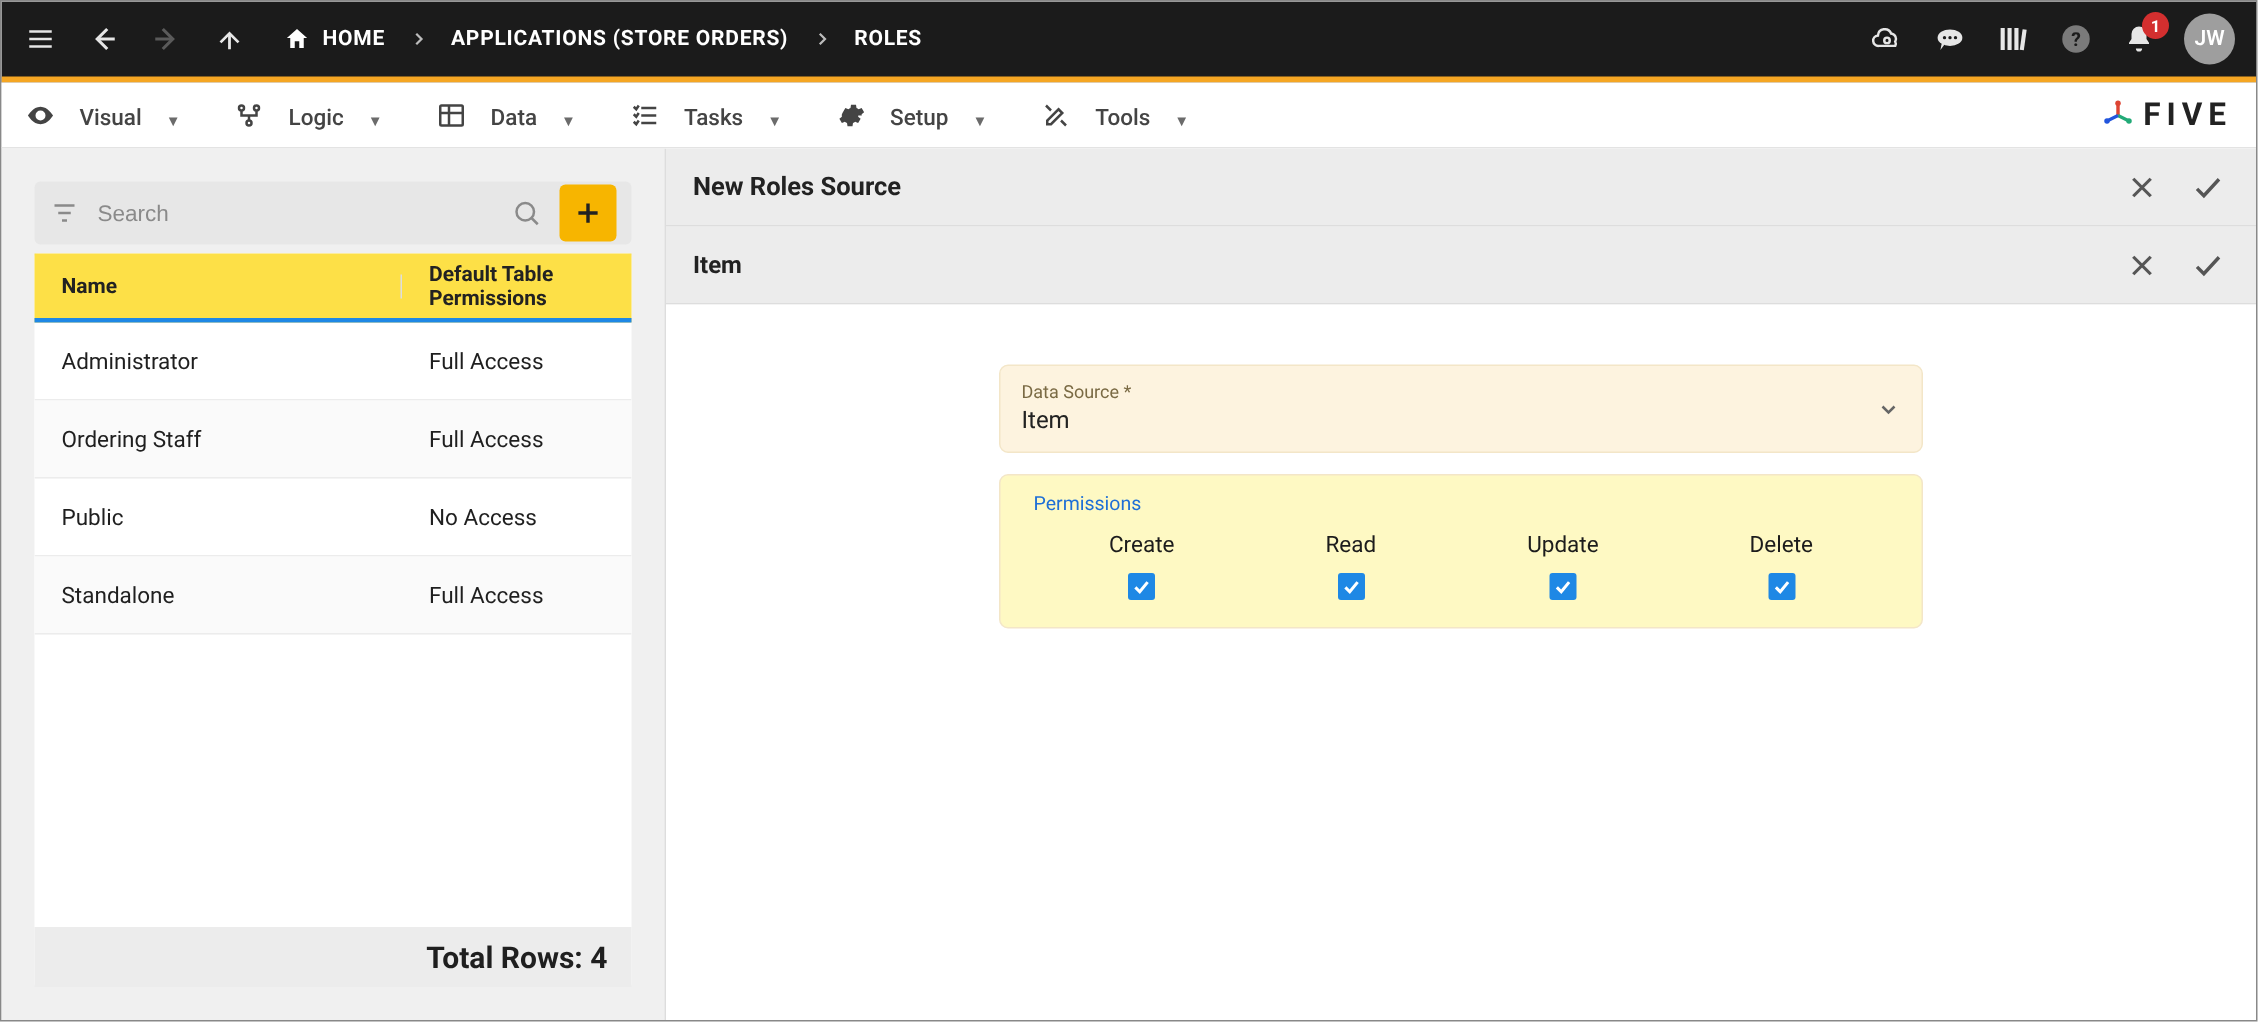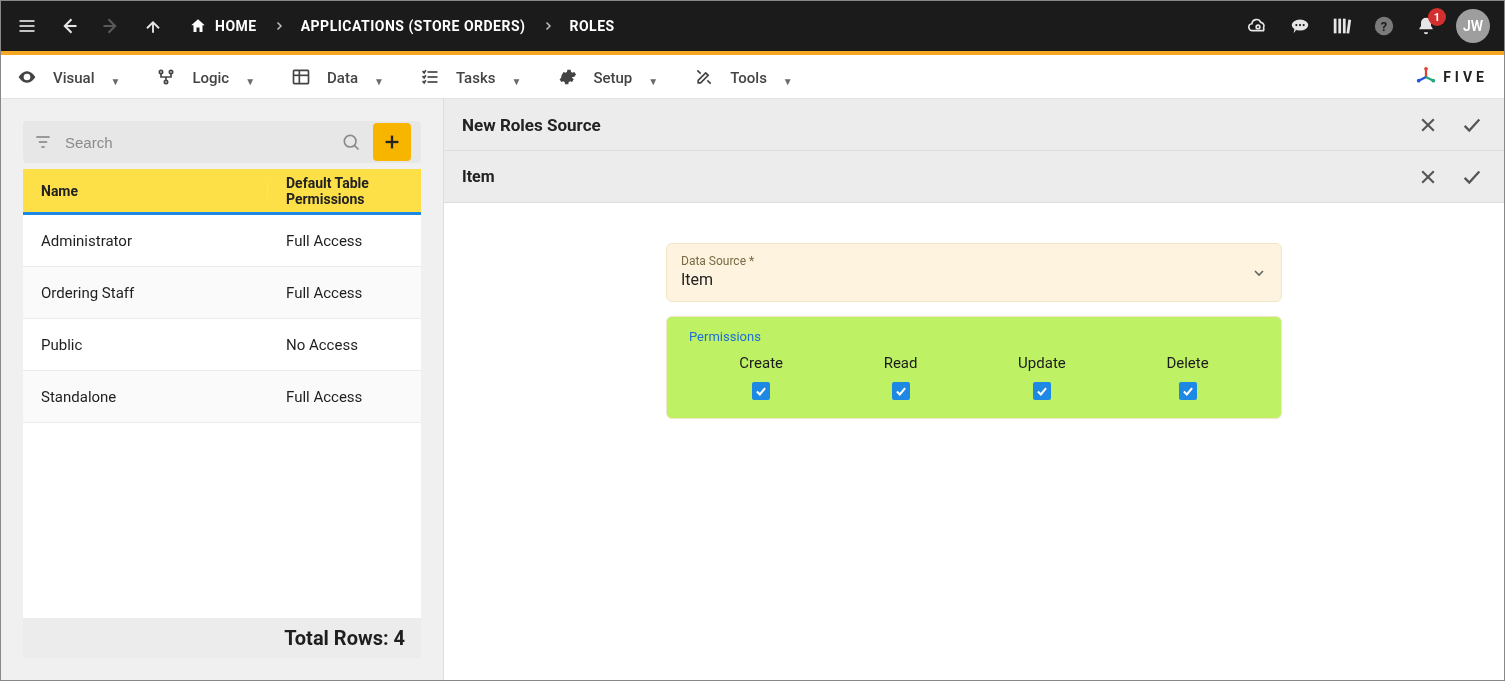--- a/index.html
+++ b/index.html
@@ -17,21 +17,21 @@
   .topbar-right { margin-left: auto; display: flex; align-items: center; gap: 18px; }
   .avatar { width: 34px; height: 34px; border-radius: 50%; background: #9e9e9e; color: #fff; font-weight: 600; display: inline-flex; align-items: center; justify-content: center; font-size: 14px; cursor: pointer; }
   .bell-wrap { position: relative; }
   .badge { position: absolute; top: -6px; right: -8px; background: #d32f2f; color: #fff; border-radius: 10px; font-size: 11px; font-weight: 700; min-width: 18px; height: 18px; display: inline-flex; align-items: center; justify-content: center; padding: 0 4px; }
 
   
   .menubar { height: 44px; background: #fff; display: flex; align-items: center; padding: 0 16px; gap: 36px; border-bottom: 1px solid #e3e3e3; }
   .menu-item { display: flex; align-items: flex-end; gap: 16px; color: #444; font-size: 15px; font-weight: 500; cursor: pointer; }
   .menu-item .tri { font-size: 10px; color: #6b6b6b; }
   .brand { margin-left: auto; display: flex; align-items: center; gap: 6px; }
-  .brand-text { font-weight: 700; letter-spacing: 4px; font-size: 14px; color: #222; }
+  .brand-text { font-weight: 700; letter-spacing: 4px; font-size: 21px; color: #222; }
 
   
   .body { flex: 1; display: flex; background: #f0f0f0; overflow: hidden; }
 
   
   .left-panel { width: 442px; display: flex; flex-direction: column; background: #f0f0f0; padding: 22px; gap: 6px; }
   .search-bar { background: #e7e7e7; border-radius: 4px; height: 42px; display: flex; align-items: center; padding: 0 10px; gap: 12px; }
   .search-input { flex: 1; border: none; background: transparent; outline: none; font-size: 15px; color: #333; }
   .search-input::placeholder { color: #8a8a8a; }
   .add-btn { width: 38px; height: 38px; background: #f7b500; border-radius: 4px; display: inline-flex; align-items: center; justify-content: center; cursor: pointer; }
@@ -53,21 +53,21 @@
   .section-header .actions { margin-left: auto; display: flex; gap: 16px; }
   .section-header .act-btn { width: 28px; height: 28px; display: inline-flex; align-items: center; justify-content: center; cursor: pointer; color: #555; }
   .form-area { flex: 1; background: #fff; padding: 40px 0; display: flex; flex-direction: column; align-items: center; }
   .form-inner { width: 616px; display: flex; flex-direction: column; gap: 14px; }
 
   .field-card { background: #fdf3df; border: 1px solid #f3e6c8; border-radius: 6px; padding: 10px 14px 12px 14px; position: relative; }
   .field-label { font-size: 12px; color: #7a6a44; margin-bottom: 2px; }
   .field-value { font-size: 16px; color: #222; }
   .field-drop { position: absolute; right: 14px; top: 50%; transform: translateY(-50%); color: #666; }
 
-  .perm-card { background: #bef264; border: 1px solid #f3e6c8; border-radius: 6px; padding: 12px 22px 18px 22px; }
+  .perm-card { background: #fef9c3; border: 1px solid #f3e6c8; border-radius: 6px; padding: 12px 22px 18px 22px; }
   .perm-title { font-size: 13px; color: #1e6fd6; margin-bottom: 10px; }
   .perm-row { display: flex; justify-content: space-around; }
   .perm-col { display: flex; flex-direction: column; align-items: center; gap: 10px; }
   .perm-col-label { font-size: 15px; color: #1c1c1c; }
   .chk { width: 18px; height: 18px; border-radius: 2px; background: #1e88e5; display: inline-flex; align-items: center; justify-content: center; color: #fff; cursor: pointer; }
 
   svg { display: block; }
 </style>
 </head>
 <body>

